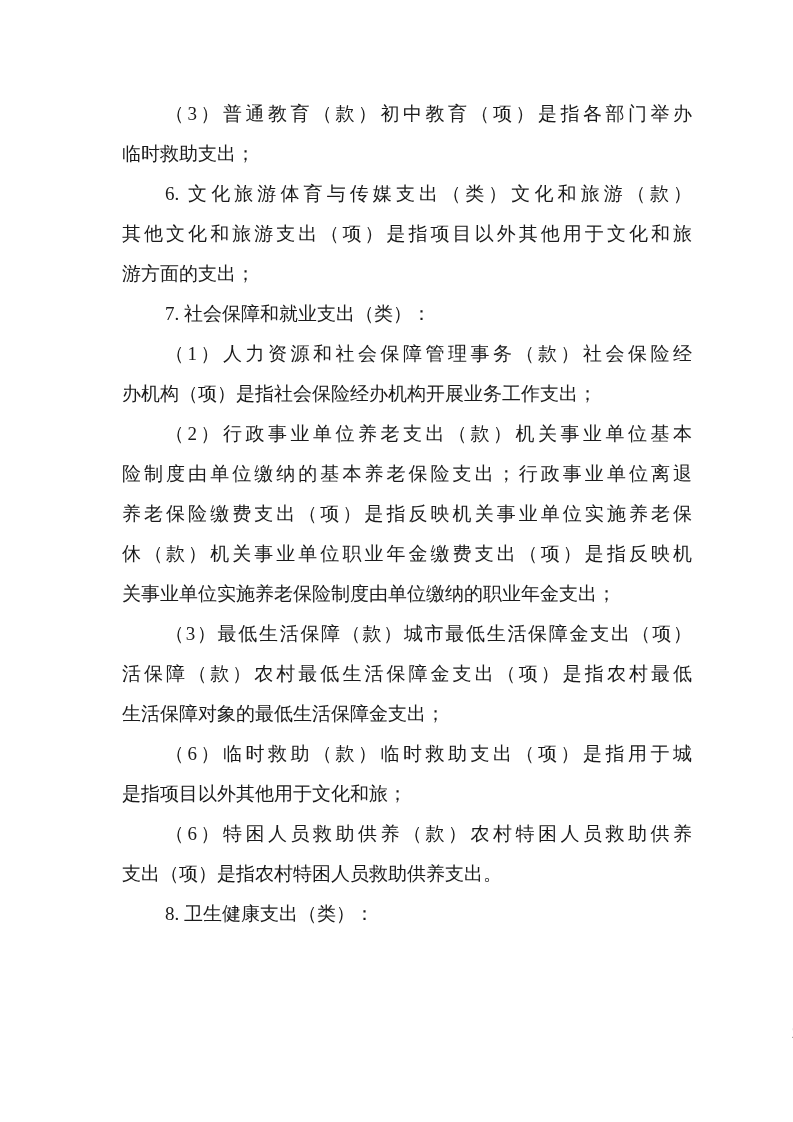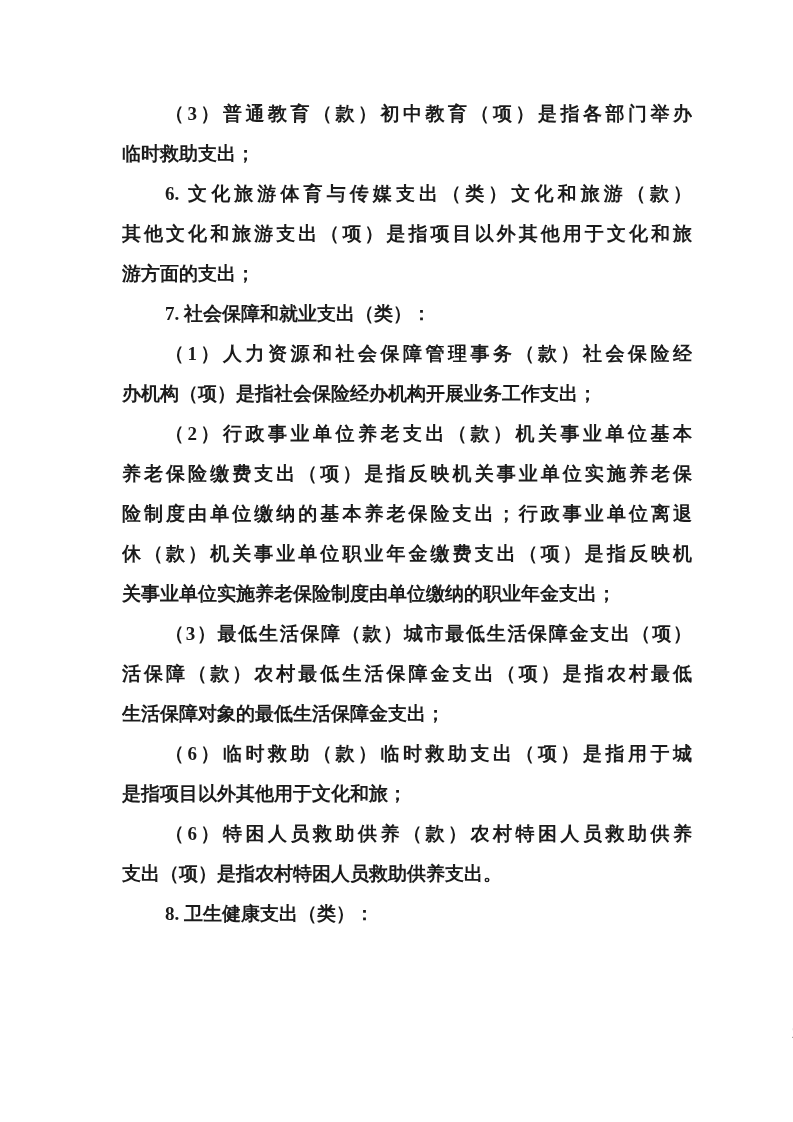--- a/index.html
+++ b/index.html
@@ -19,21 +19,21 @@
     overflow: hidden;
   }
   .text-block {
     position: absolute;
     left: 122px;
     top: 94px;
     width: 570px;
     color: var(--ink);
     font-size: 19px;
   }
-  .para { margin: 0; font-weight: bold; }
+  .para { margin: 0; }
   .ln {
     height: 40px;
     line-height: 40px;
     overflow: hidden;
   }
   
   .fill {
     text-align: justify;
     text-align-last: justify;
     text-justify: inter-character;
@@ -72,22 +72,22 @@
       <div class="ln ind">7. 社会保障和就业支出（类）：</div>
     </div>
 
     <div class="para">
       <div class="ln fill ind">（1）人力资源和社会保障管理事务（款）社会保险经</div>
       <div class="ln">办机构（项）是指社会保险经办机构开展业务工作支出；</div>
     </div>
 
     <div class="para">
       <div class="ln fill ind">（2）行政事业单位养老支出（款）机关事业单位基本</div>
+      <div class="ln fill">险制度由单位缴纳的基本养老保险支出；行政事业单位离退</div>
       <div class="ln fill">养老保险缴费支出（项）是指反映机关事业单位实施养老保</div>
-      <div class="ln fill">险制度由单位缴纳的基本养老保险支出；行政事业单位离退</div>
       <div class="ln fill">休（款）机关事业单位职业年金缴费支出（项）是指反映机</div>
       <div class="ln">关事业单位实施养老保险制度由单位缴纳的职业年金支出；</div>
     </div>
 
     <div class="para">
       <div class="ln fill ind">（3）最低生活保障（款）城市最低生活保障金支出（项）</div>
       <div class="ln fill">活保障（款）农村最低生活保障金支出（项）是指农村最低</div>
       <div class="ln">生活保障对象的最低生活保障金支出；</div>
     </div>
 

